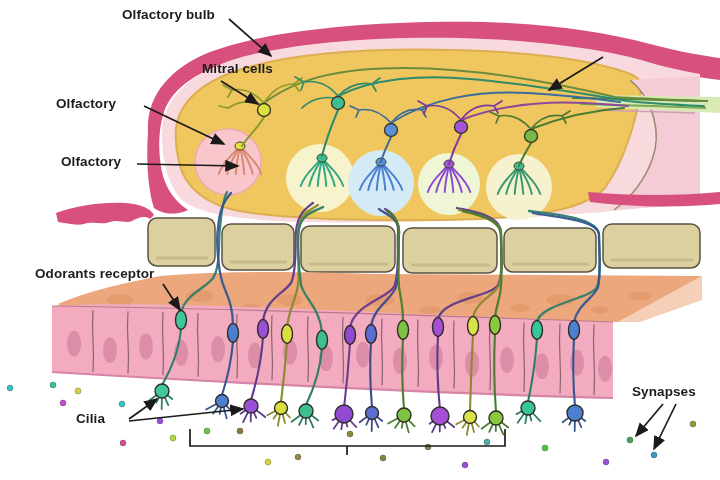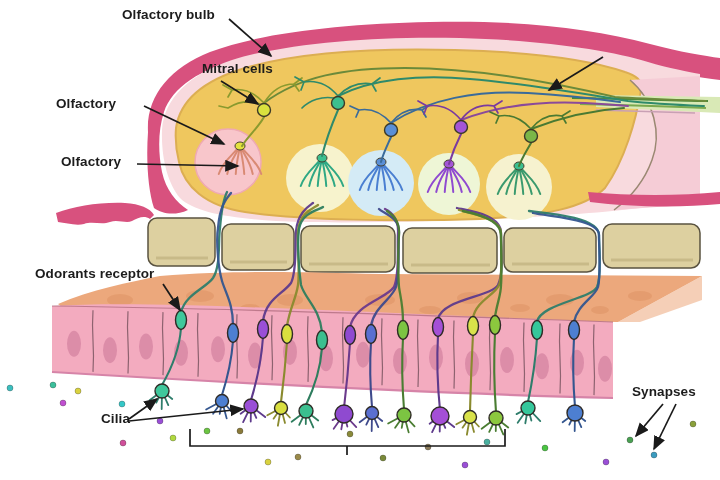--- a/index.html
+++ b/index.html
@@ -376,16 +376,16 @@
     <path d="M676,404 L654,449" marker-end="url(#ah)"></path>
     <path d="M190,429 V446 H505 V429 M347,446 V455" stroke-width="1.7"></path>
   </g>
 </svg>
 
 <div class="lbl" style="left:122px;top:8px">Olfactory bulb</div>
 <div class="lbl" style="left:202px;top:62px">Mitral cells</div>
 <div class="lbl" style="left:56px;top:97px">Olfactory</div>
 <div class="lbl" style="left:61px;top:155px">Olfactory</div>
 <div class="lbl" style="left:35px;top:267px">Odorants receptor</div>
-<div class="lbl" style="left:101px;top:412px">Cilia</div>
+<div class="lbl" style="left:76px;top:412px">Cilia</div>
 <div class="lbl" style="left:632px;top:385px">Synapses</div>
 
 </div>
 
 </body></html>

